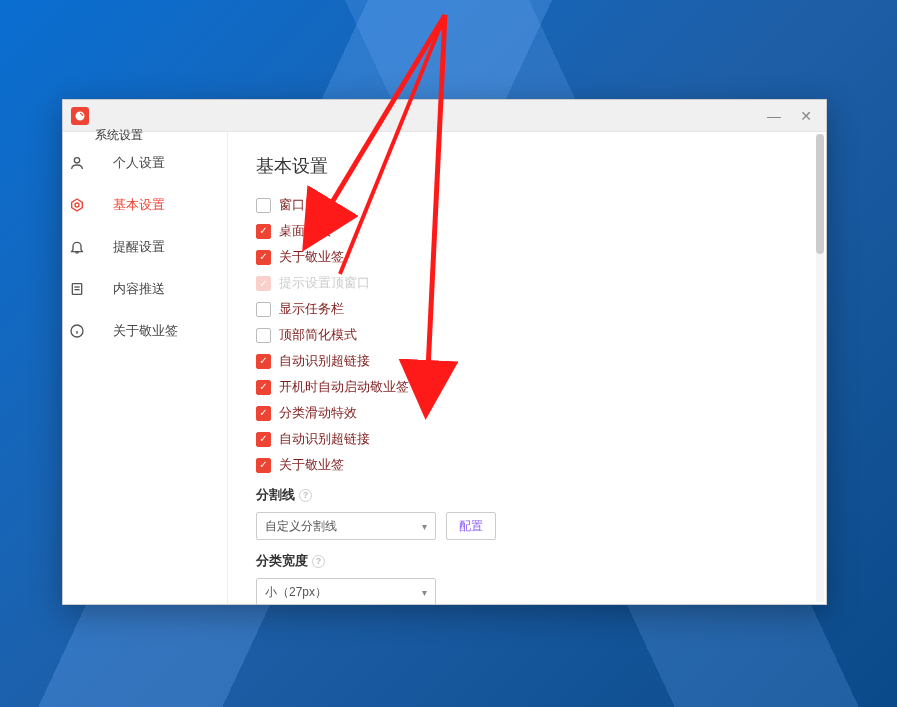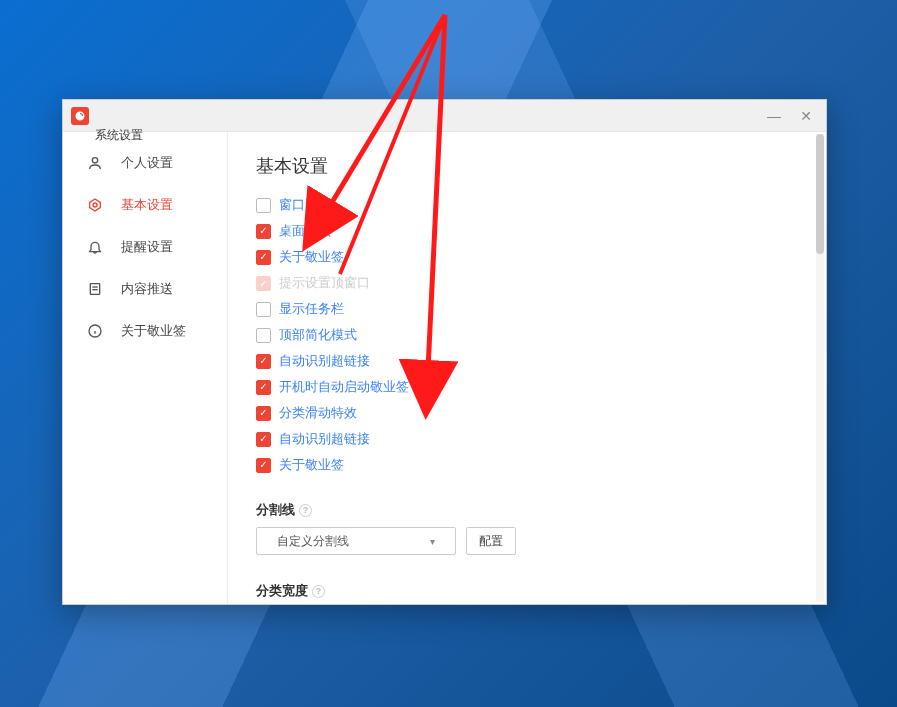--- a/index.html
+++ b/index.html
@@ -10,38 +10,38 @@
     linear-gradient(135deg, #0a6ed1 0%, #1e5fa8 50%, #0a4a8a 100%); }
   .window { position: absolute; left: 62px; top: 99px; width: 765px; height: 506px; background: #fff; border: 1px solid #ccc; box-shadow: 0 8px 30px rgba(0,0,0,0.3); }
   .titlebar { height: 32px; background: #f0f0f0; display: flex; align-items: center; padding: 0 8px; border-bottom: 1px solid #e5e5e5; }
   .titlebar .app-icon { width: 18px; height: 18px; background: #e43; border-radius: 3px; margin-right: 6px; display:flex; align-items:center; justify-content:center; }
   .titlebar .app-icon svg { width: 12px; height: 12px; }
   .titlebar .title { font-size: 12px; color: #333; margin-top: 40px; }
   .titlebar .win-controls { margin-left: auto; display: flex; gap: 16px; padding-right: 4px; color: #888; font-size: 14px; }
   .titlebar .win-controls span { cursor: pointer; width: 16px; text-align:center; }
   .body-area { display: flex; height: calc(100% - 32px); }
   .sidebar { width: 165px; border-right: 1px solid #eee; padding-top: 10px; }
-  .sidebar .item { display: flex; align-items: center; gap: 18px; padding: 12px 24px; font-size: 13px; color: #444; cursor: pointer; }
+  .sidebar .item { display: flex; align-items: center; gap: 28px; padding: 12px 6px; font-size: 13px; color: #444; cursor: pointer; }
   .sidebar .item.active { color: #e43; }
   .sidebar .item .icn { width: 16px; height: 16px; display:flex; align-items:center; justify-content:center; }
   .content { flex: 1; padding: 22px 28px 10px 28px; overflow-y: auto; position: relative; }
   .content h2 { font-size: 18px; font-weight: 500; color: #333; margin-bottom: 18px; }
-  .cb-row { display: flex; align-items: center; gap: 8px; margin-bottom: 8px; font-size: 13px; color: #3b82f6; }
+  .cb-row { display: flex; align-items: center; gap: 8px; margin-bottom: 8px; font-size: 13px; color: #7f1d1d; }
   .cb-row.disabled { color: #ccc; }
   .cb { width: 15px; height: 15px; border: 1px solid #bbb; border-radius: 2px; display:flex; align-items:center; justify-content:center; background:#fff; cursor:pointer; flex-shrink:0; }
   .cb.checked { background: #e43; border-color: #e43; }
   .cb.checked::after { content: "✓"; color: #fff; font-size: 10px; line-height: 1; }
   .cb.disabled { background:#f9d0cc; border-color:#f9d0cc; }
   .cb.disabled::after { content:"✓"; color:#fff; font-size:10px; }
-  .section-label { font-size: 13px; font-weight: 600; color: #333; margin-top: 27px; margin-bottom: 8px; display:flex; align-items:center; gap:4px; }
+  .section-label { font-size: 13px; font-weight: 600; color: #333; margin-top: 12px; margin-bottom: 8px; display:flex; align-items:center; gap:4px; }
   .section-label .q { width:13px; height:13px; border:1px solid #ccc; border-radius:50%; font-size:9px; color:#bbb; display:inline-flex; align-items:center; justify-content:center; }
   .row-controls { display: flex; gap: 10px; align-items: center; }
-  .select { width: 200px; height: 28px; border: 1px solid #ccc; border-radius: 2px; font-size: 12px; color:#555; padding: 0 20px; background:#fff; display:flex; align-items:center; justify-content:space-between; cursor:pointer; }
+  .select { width: 180px; height: 28px; border: 1px solid #ccc; border-radius: 2px; font-size: 12px; color:#555; padding: 0 8px; background:#fff; display:flex; align-items:center; justify-content:space-between; cursor:pointer; }
   .select .caret { color:#888; font-size:10px; }
-  .btn { height: 28px; padding: 0 12px; border:1px solid #ccc; border-radius:2px; background:#fff; font-size:12px; color:#404040; cursor:pointer; display:flex; align-items:center; }
+  .btn { height: 28px; padding: 0 12px; border:1px solid #ccc; border-radius:2px; background:#fff; font-size:12px; color:#8b5cf6; cursor:pointer; display:flex; align-items:center; }
   .scroll-track { position:absolute; right:2px; top:2px; bottom:2px; width:8px; background:#f5f5f5; }
   .scroll-thumb { position:absolute; right:0; top:0; width:8px; height:120px; background:#ccc; border-radius:4px; }
   
   .arrow-svg { position:absolute; left:0; top:0; width:897px; height:707px; pointer-events:none; }
 </style>
 </head>
 <body>
 
 <div class="desktop-bg"></div>
 

